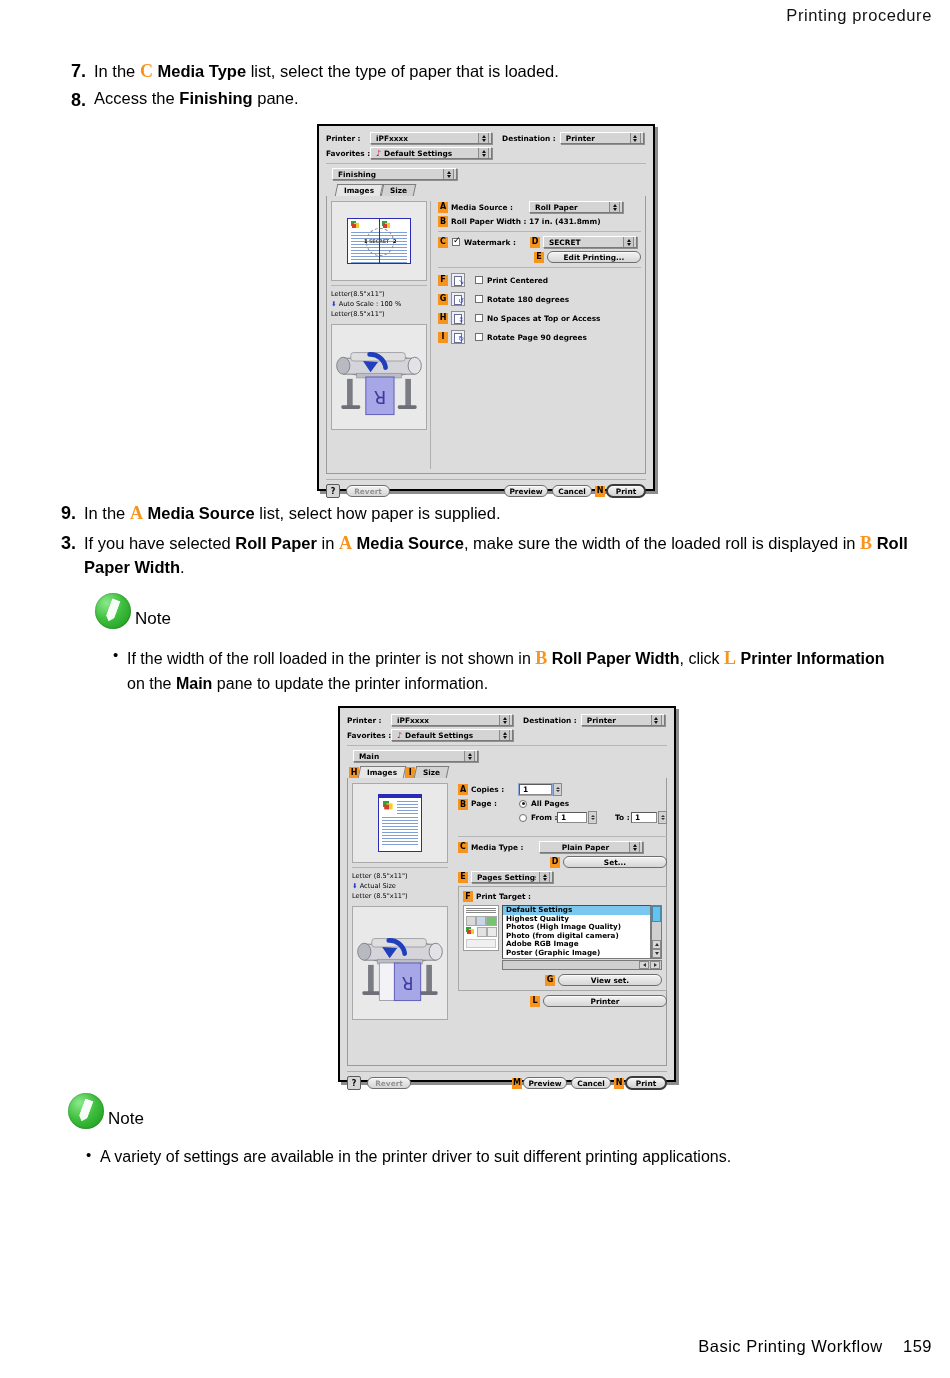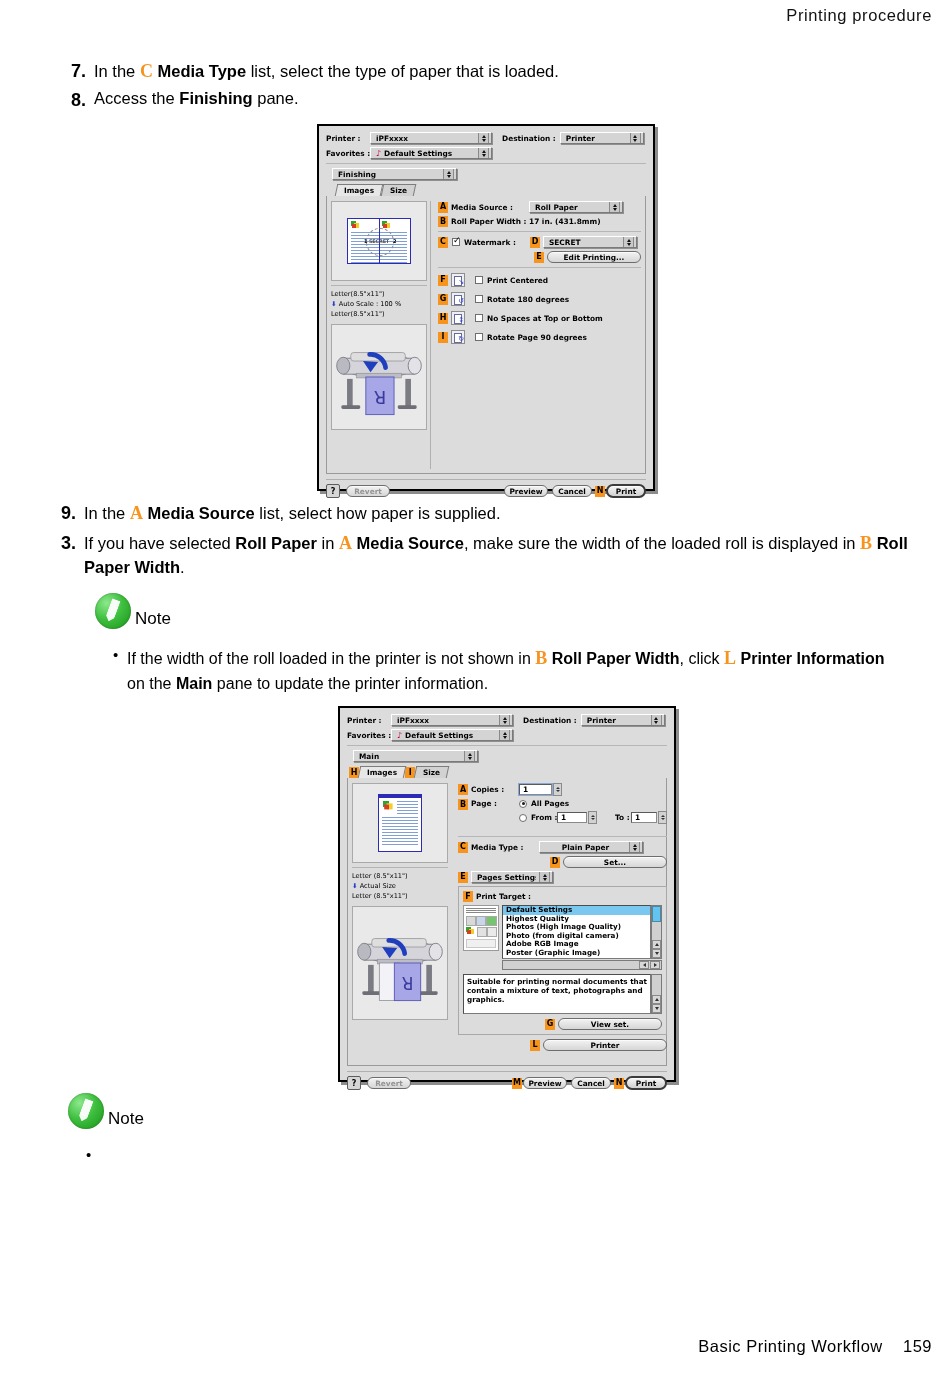--- a/index.html
+++ b/index.html
@@ -444,21 +444,21 @@
             <span class="lbl">Rotate 180 degrees</span>
           </div>
 
           <div class="row" style="margin-top:5px">
             <span class="cal">H</span>
             <span class="iconbtn" style="margin-left:3px">
                 <span class="pg"></span>
                 <span class="ar">↕</span>
               </span>
             <span class="cb" style="margin-left:10px"></span>
-            <span class="lbl">No Spaces at Top or Bottom</span>
+            <span class="lbl">No Spaces at Top or Access</span>
           </div>
 
           <div class="row" style="margin-top:5px">
             <span class="cal">I</span>
             <span class="iconbtn" style="margin-left:3px">
                 <span class="pg"></span>
                 <span class="ar">↻</span>
               </span>
             <span class="cb" style="margin-left:10px"></span>
             <span class="lbl">Rotate Page 90 degrees</span>
@@ -753,32 +753,20 @@
                   <div class="ab">
                       <i class="l"></i>
                     </div>
                   <div class="ab">
                       <i class="r"></i>
                     </div>
                 </div>
               </div>
             </div>
 
-            <div style="display:flex; margin-top:4px">
-              <div class="descbox">Suitable for printing normal documents that contain a mixture of text, photographs and graphics.</div>
-              <div class="vscroll" style="height:38px">
-                <div style="flex:1"></div>
-                <div class="ab">
-                    <i class="up"></i>
-                  </div>
-                <div class="ab">
-                    <i class="dn"></i>
-                  </div>
-              </div>
-            </div>
 
             <div class="row" style="justify-content:flex-end;margin-top:4px;margin-bottom:0">
               <span class="cal">G</span>
               <div class="btn" style="width:104px;margin-left:3px">
                 <span>View set.</span>
               </div>
             </div>
           </div>
 
           <div class="row" style="justify-content:flex-end;margin-top:4px">
@@ -815,21 +803,21 @@
   </div>
 
   <div class="note" id="note2">
     <div class="note-head">
       <span class="note-badge"></span>
       <span class="note-label">Note</span>
     </div>
     <div class="note-body">
       <ul>
         <li>
-          <br>
+          <span>A variety of settings are available in the printer driver to suit different printing applications.</span><br>
         </li>
       </ul>
     </div>
   </div>
 
   <div class="footer">
     <span>Basic Printing Workflow</span>
     <span style="display:inline-block;width:10px"></span>
     <span>159</span>
   </div>

